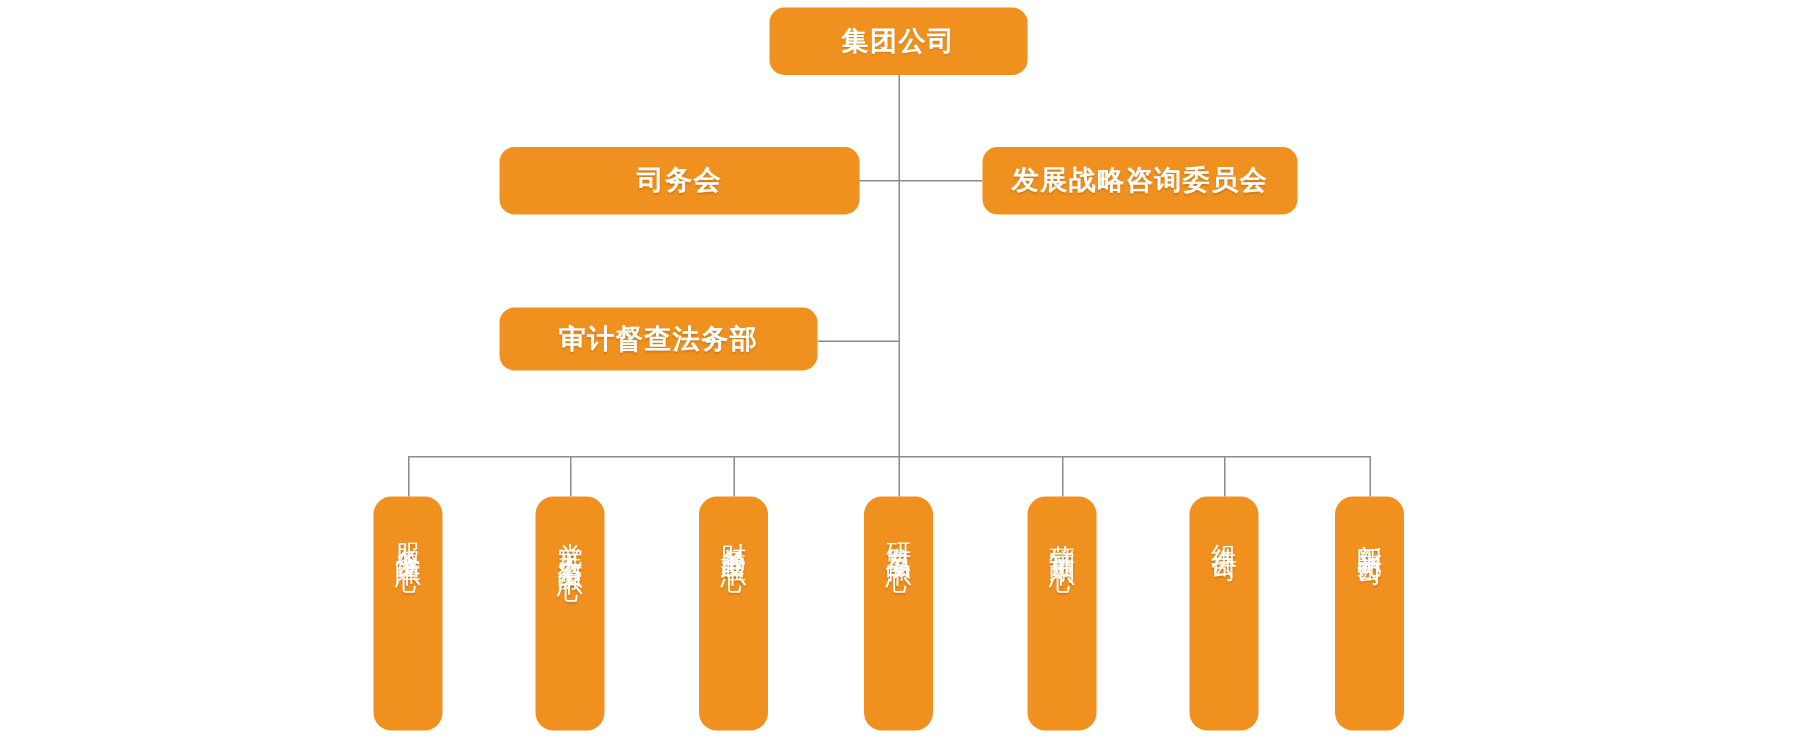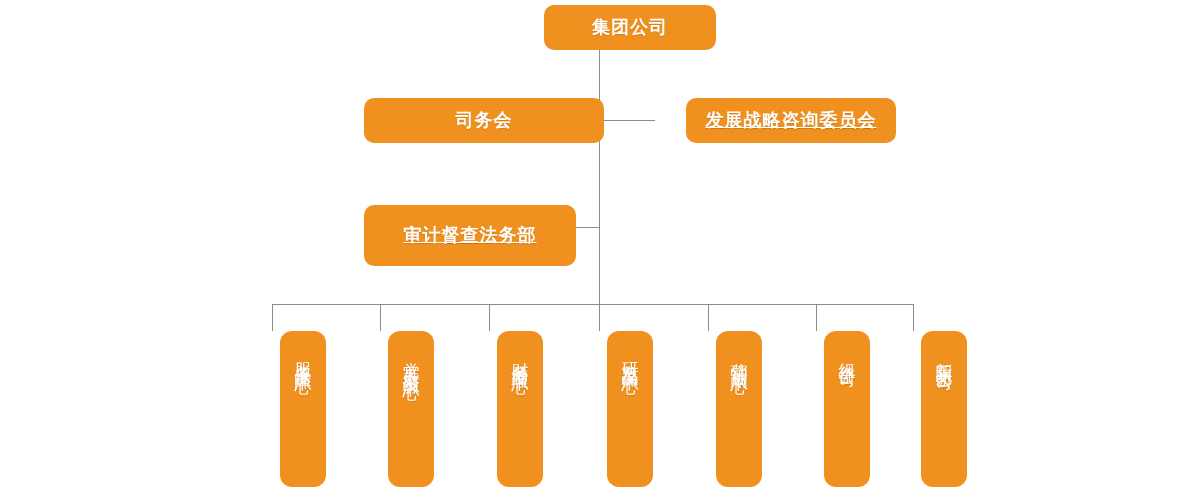--- a/index.html
+++ b/index.html
@@ -32,21 +32,20 @@
     position: absolute;
     box-sizing: border-box;
     background: #F0901E;
     border-radius: 10px;
     color: #ffffff;
     display: flex;
     align-items: center;
     justify-content: center;
     text-align: center;
     line-height: 1.15;
-    margin-left: 31px;
   }
   
   .node.has-plate::before {
     content: "";
     position: absolute;
     left: -9px;
     top: -7px;
     width: 100%;
     height: 100%;
     background: #e8e8e8;
@@ -106,25 +105,25 @@
   <div class="line line-v" style="left:913px; top:304px; height:27px;"></div>
 
   <div class="node horizontal has-plate" style="left:513px; top:5px; width:172px; height:45px;">
     <span class="node-label">集团公司</span>
   </div>
 
   <div class="node horizontal has-plate" style="left:333px; top:98px; width:240px; height:45px;">
     <span class="node-label">司务会</span>
   </div>
 
-  <div class="node horizontal has-plate" style="left:655px; top:98px; width:210px; height:45px;text-decoration:underline;">
+  <div class="node horizontal has-plate" style="left:655px; top:98px; width:210px; height:45px;">
     <span class="node-label">发展战略咨询委员会</span>
   </div>
 
-  <div class="node horizontal has-plate" style="left:333px; top:205px; width:212px; height:61px;text-decoration:underline;">
+  <div class="node horizontal has-plate" style="left:333px; top:205px; width:212px; height:42px;">
     <span class="node-label">审计督查法务部</span>
   </div>
 
   <div class="node vertical" style="left:249px; top:331px; width:46px; height:156px;">
     <span class="node-label">服务保障中心</span>
   </div>
 
   <div class="node vertical" style="left:357px; top:331px; width:46px; height:156px;">
     <span class="node-label">党群人力资源中心</span>
   </div>

